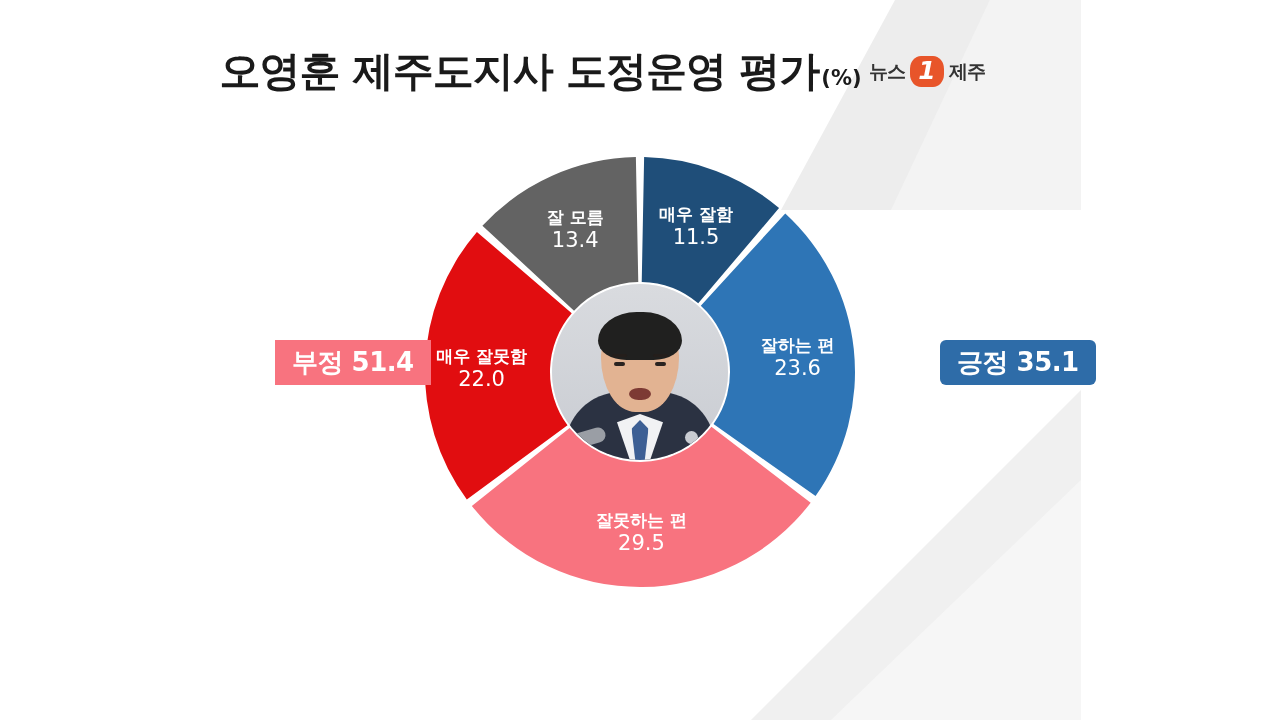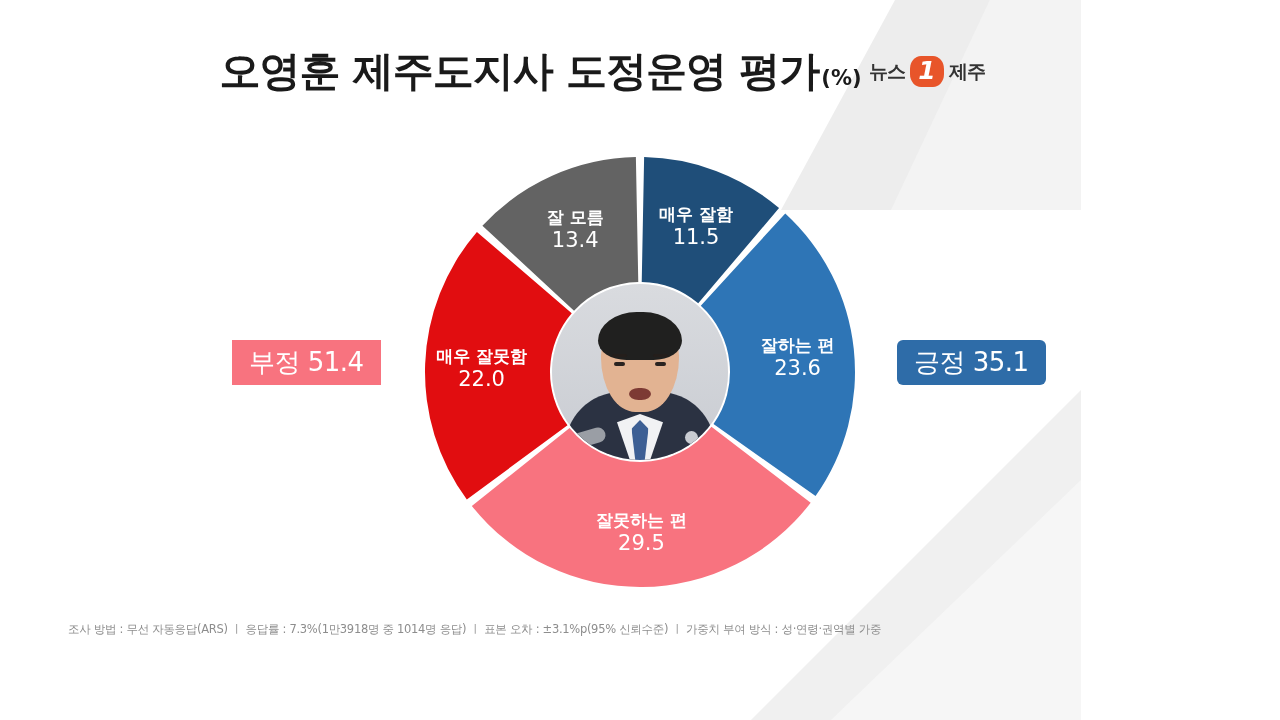--- a/index.html
+++ b/index.html
@@ -204,23 +204,24 @@
   
   .badge {
     position: absolute;
     display: flex;
     align-items: center;
     justify-content: center;
     height: 45px;
     padding: 0 17px;
     color: #ffffff;
     font-size: 26px;
-    font-weight: normal;
+    font-weight: bold;
     letter-spacing: -0.5px;
     white-space: nowrap;
+    margin-left: 43px;
   }
   .badge-neg { left: 232px; top: 340px; background: #f8737f; }
   .badge-pos { left: 897px; top: 340px; background: #2e6ca8; border-radius: 6px; }
 
   
   .footnotes {
     position: absolute;
     left: 68px; top: 618px;
     color: #8d8d8d;
     font-size: 11.5px;
@@ -287,16 +288,15 @@
     <div class="p-eye r"></div>
     <div class="p-mouth"></div>
     <div class="p-mic"></div>
     <div class="p-pin"></div>
   </div>
 
   <div class="badge badge-neg">부정 51.4</div>
   <div class="badge badge-pos">긍정 35.1</div>
 
   <div class="footnotes">
-    <div>조사 방법 : 무선 자동응답(ARS) ㅣ 응답률 : 7.3%(1만3918명 중 1014명 응답) ㅣ 표본 오차 : ±3.1%p(95% 신뢰수준) ㅣ 가중치 부여 방식 : 성·연령·권역별 가중</div>
   </div>
 
 </div>
 
 </body></html>

